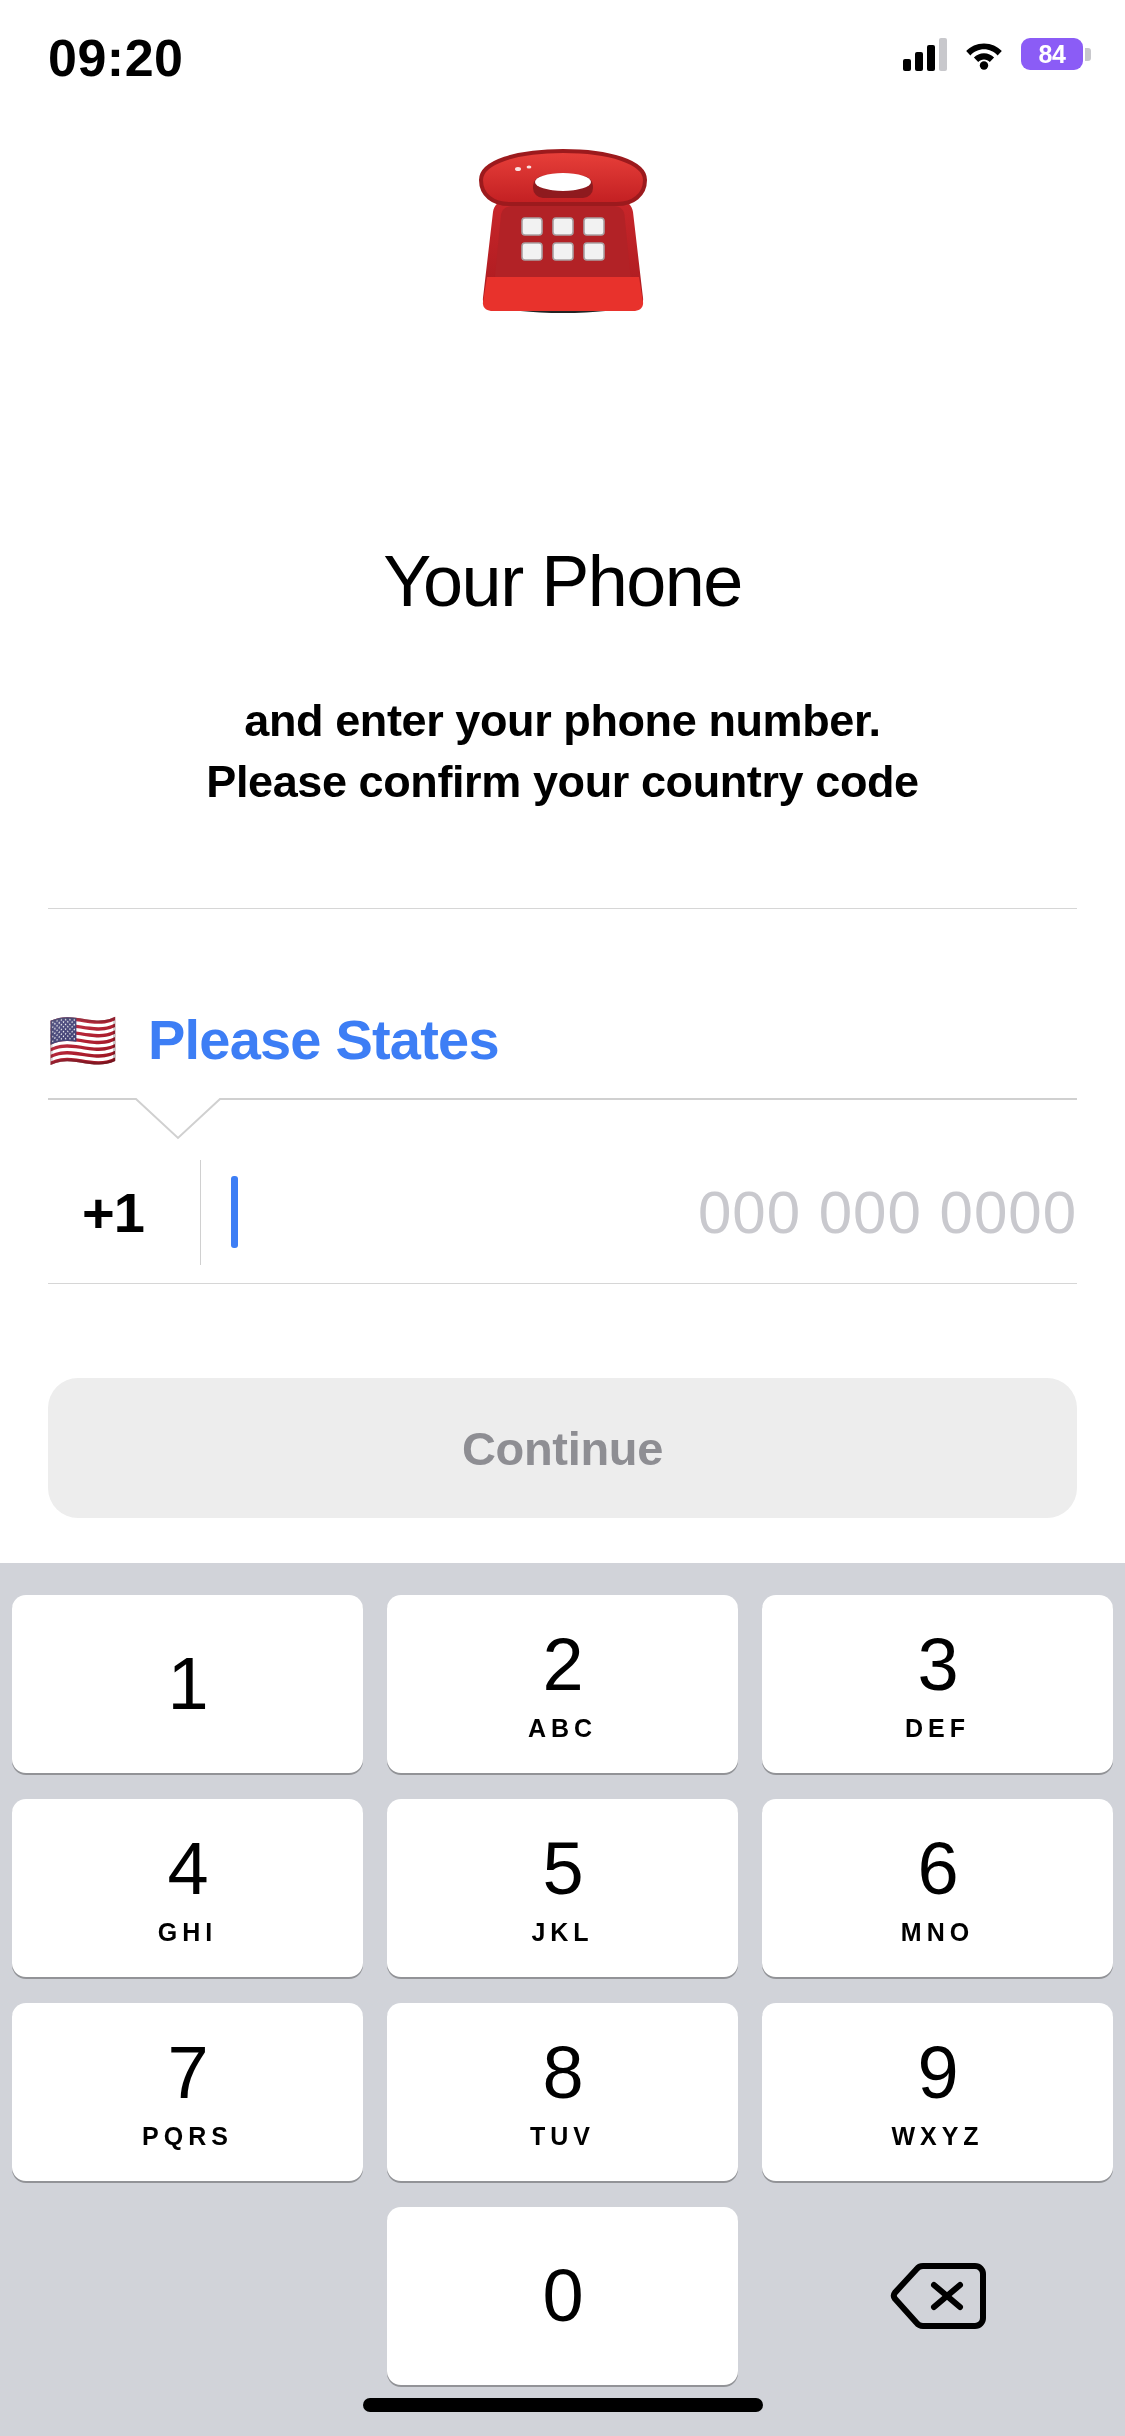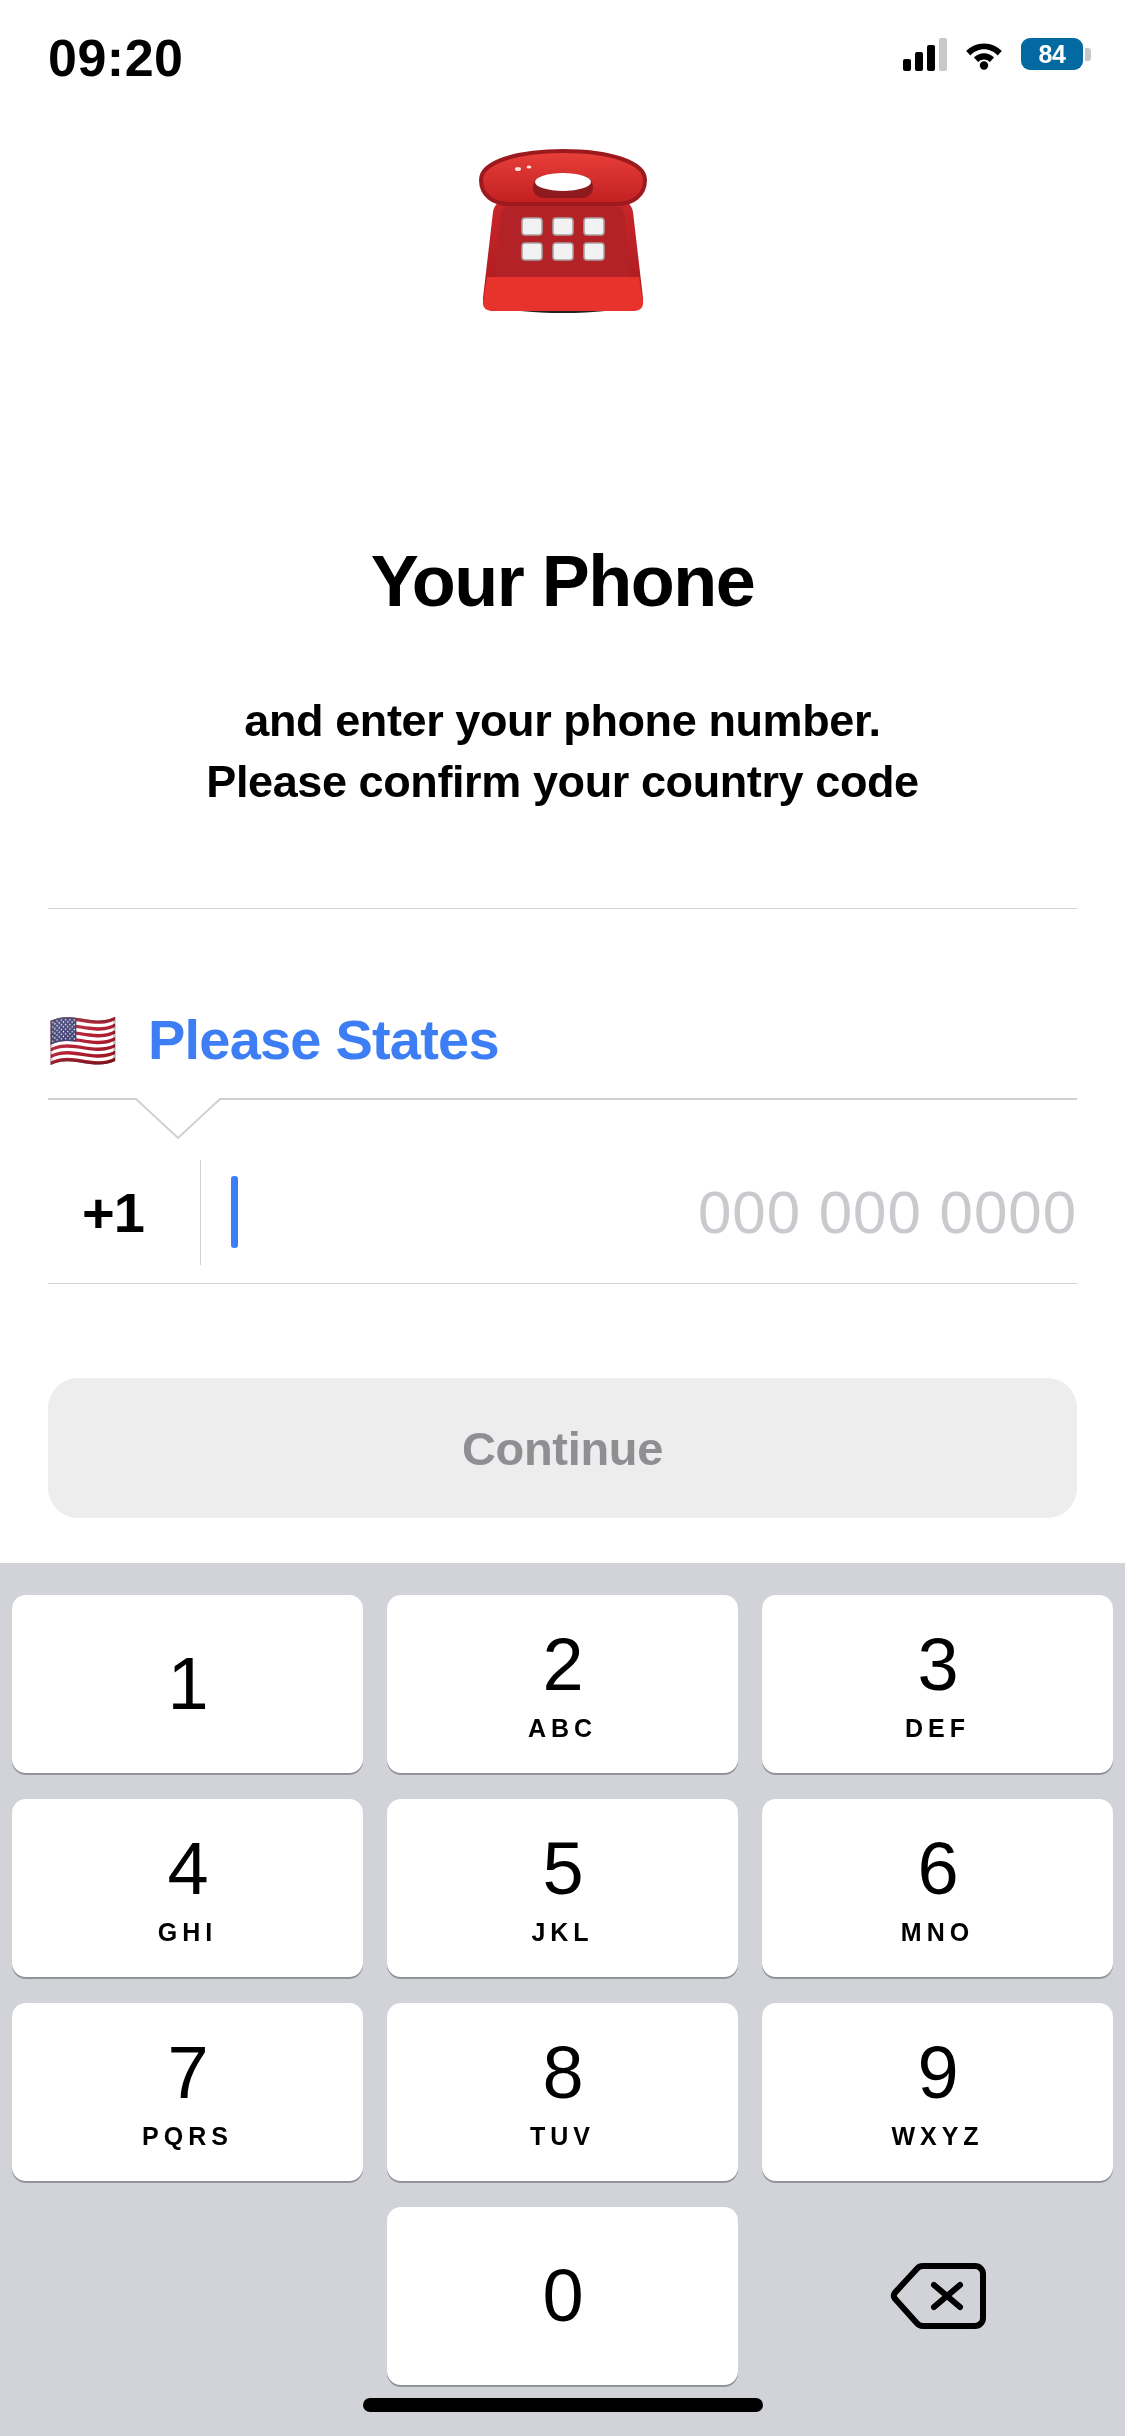--- a/index.html
+++ b/index.html
@@ -25,40 +25,40 @@
     display:flex; align-items:center; gap:16px; height:48px;
   }
   .sig{ display:flex; align-items:flex-end; gap:4px; height:34px; }
   .sig i{ display:block; width:8px; background:#000; border-radius:2px; }
   .sig i:nth-child(1){ height:12px; }
   .sig i:nth-child(2){ height:19px; }
   .sig i:nth-child(3){ height:26px; }
   .sig i:nth-child(4){ height:33px; background:#c8c8cc; }
   .wifi{ width:42px; height:32px; }
   .batt{
-    position:relative; width:62px; height:32px; background:#0369a1;
+    position:relative; width:62px; height:32px; background:#8b5cf6;
     border-radius:9px; display:flex; align-items:center; justify-content:center;
   }
   .batt span{ color:#fff; font-size:25px; font-weight:bold; letter-spacing:-0.5px; }
   .batt:after{
     content:""; position:absolute; right:-8px; top:10px;
     width:6px; height:13px; background:#c8c8cc; border-radius:0 3px 3px 0;
   }
 
   
   .hero-emoji{
     position:absolute; top:140px; left:0; width:1125px;
     text-align:center; font-size:176px; line-height:180px;
     font-family:"DejaVu Sans", sans-serif;
   }
   .phone-art{ display:inline-block; width:200px; height:180px; vertical-align:top; }
 
   .page-title{
     position:absolute; top:540px; left:0; width:1125px; text-align:center;
-    font-size:72px; font-weight:bold; color:#000; letter-spacing:-1.5px;
+    font-size:72px; font-weight:normal; color:#000; letter-spacing:-1.5px;
   }
   .page-subtitle{
     position:absolute; top:690px; left:0; width:1125px; text-align:center;
     font-size:45px; font-weight:bold; color:#000; line-height:61px;
     letter-spacing:-0.4px;
   }
 
   
   .rule{
     position:absolute; left:48px; width:1029px; height:1px; background:#d6d6d6;

